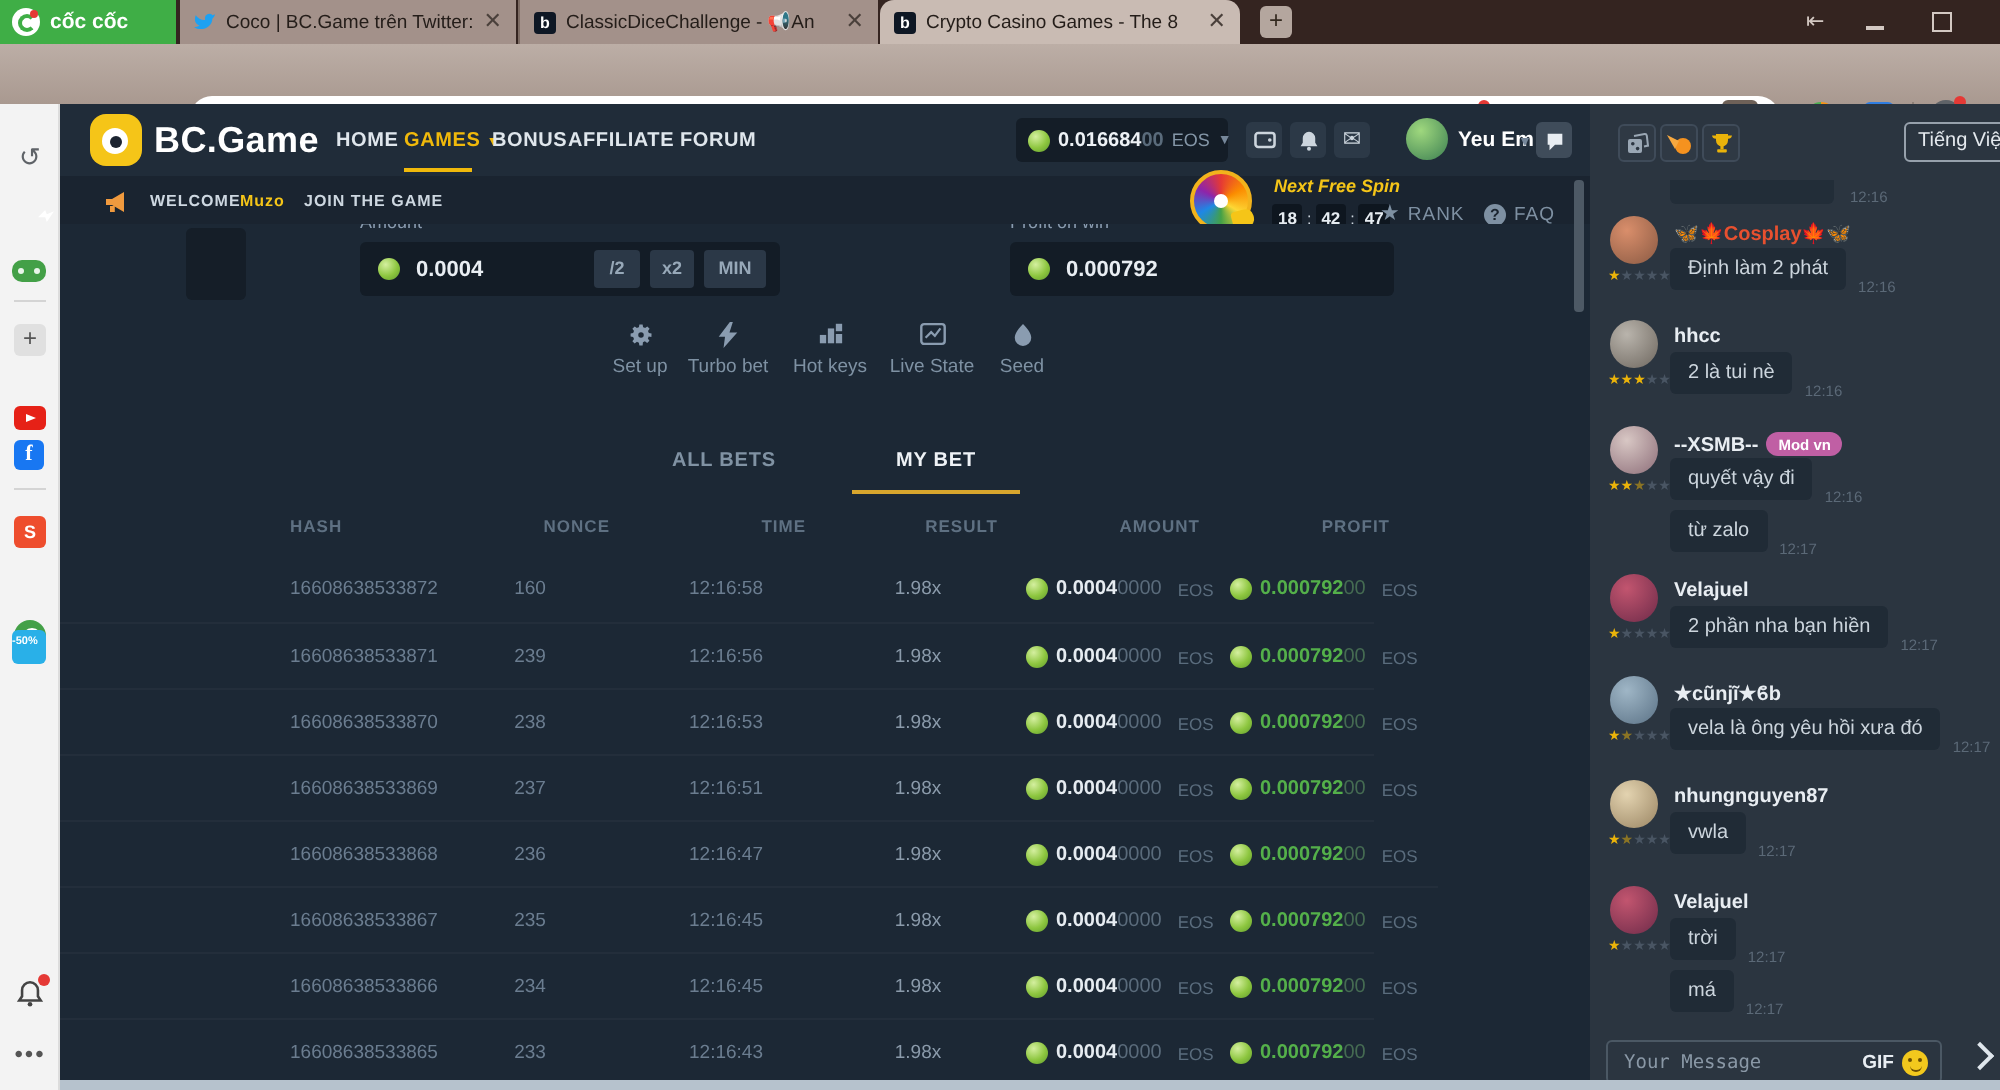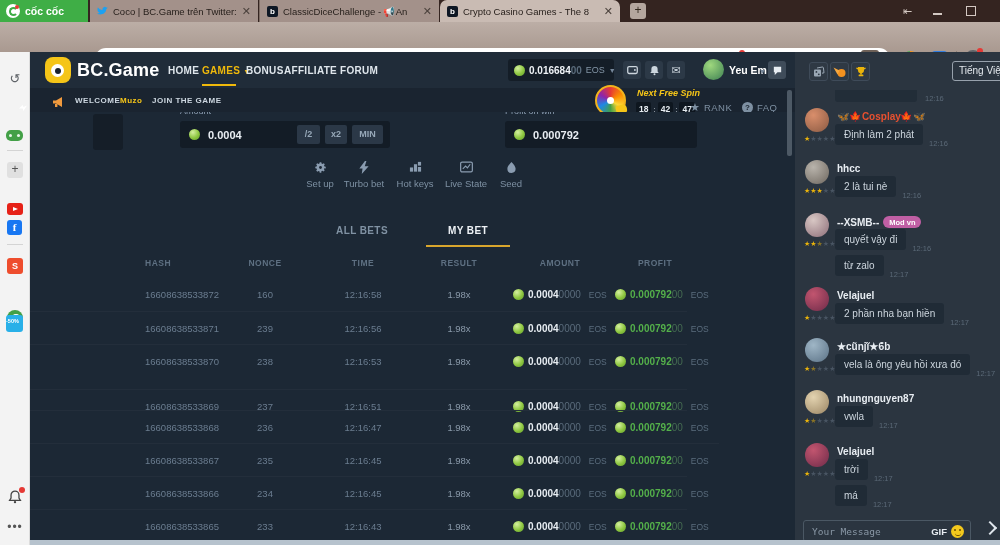--- a/index.html
+++ b/index.html
@@ -110,21 +110,21 @@
   .bbtn{position:absolute;top:13px;height:19px;background:#2b3847;border-radius:2px;color:#97a8b8;font-size:9px;font-weight:bold;text-align:center;line-height:19px;}
   .b2{left:267px;width:23px;}.bx2{left:295px;width:22px;}.bmin{left:322px;width:31px;}
   .tool{top:48px;width:46px;text-align:center;}
   .tool .ticon{height:14px;display:flex;align-items:center;justify-content:center;}
   .tool .tlab{margin-top:4px;font-size:9.5px;color:#7e91a3;white-space:nowrap;}
   .bettab{top:113px;width:84px;text-align:center;font-size:10px;font-weight:bold;letter-spacing:.4px;}
   .tab-all{left:290px;color:#8092a3;}
   .tab-my{left:396px;color:#eef2f6;}
   .tabline{left:396px;top:133px;width:84px;height:2px;background:#d8a62d;}
   .thead{top:146px;font-size:8.5px;font-weight:bold;color:#5e7082;letter-spacing:.5px;}
-  .c-center{text-align:center;}
+  .c-center{text-align:right;}
   .trow{position:absolute;left:0;width:657px;height:33px;}
   .trow + .trow{border-top:1px solid #232e3b;}
   .rowline{border-top:1px solid #232e3b;}
   .cell{position:absolute;top:0;height:33px;line-height:33px;font-size:9.5px;color:#6b7d90;}
   .cell.hash{left:115px;}
   .cell.nonce{left:195px;width:80px;text-align:center;}
   .cell.time{left:293px;width:80px;text-align:center;}
   .cell.result{left:389px;width:80px;text-align:center;color:#8b9bab;}
   .moneycell{position:absolute;top:0;height:33px;display:flex;align-items:center;gap:4px;}
   .moneycell.amt{left:483px;}
@@ -459,21 +459,21 @@
       <span class="mv"><span>0.0004</span><span class="muted">0000</span></span>
       <span class="cur">EOS</span>
     </span>
     <span class="moneycell pft">
       <span class="coin"></span>
       <span class="mv"><span class="green">0.000792</span><span class="gmuted">00</span></span>
       <span class="cur">EOS</span>
     </span>
   </div>
 
-  <div class="trow rowline" style="top: 111px;">
+  <div class="trow rowline" style="top: 99px;">
     <span class="cell hash">16608638533869</span>
     <span class="cell nonce">237</span>
     <span class="cell time">12:16:51</span>
     <span class="cell result">1.98x</span>
     <span class="moneycell amt">
       <span class="coin"></span>
       <span class="mv"><span>0.0004</span><span class="muted">0000</span></span>
       <span class="cur">EOS</span>
     </span>
     <span class="moneycell pft">

